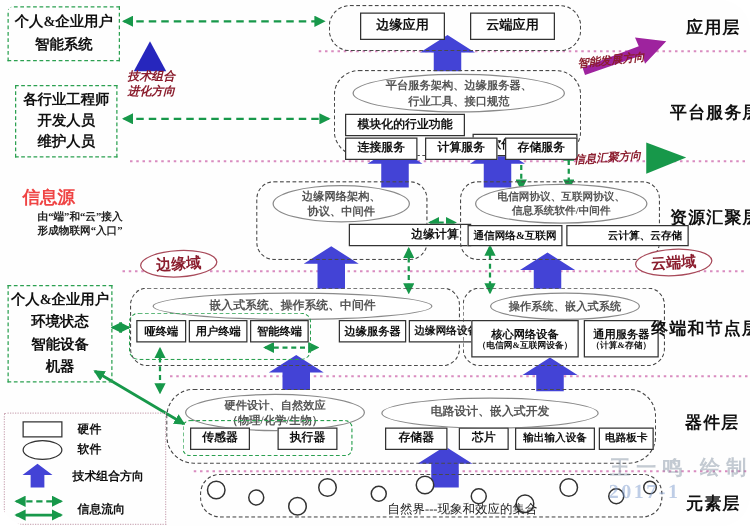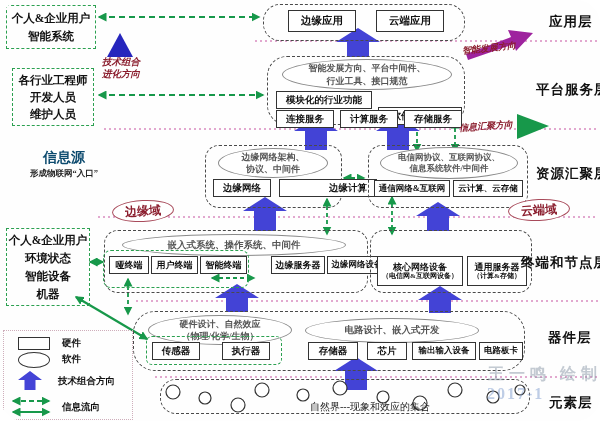--- a/index.html
+++ b/index.html
@@ -14,21 +14,21 @@
   .dashc{position:absolute;z-index:2;border:1.6px dashed #4a4a4a;border-radius:18px;background:transparent;}
   .gdash{position:absolute;z-index:2;border:1.6px dashed #2ba050;background:transparent;color:#111;font-weight:bold;
          display:flex;flex-direction:column;align-items:center;justify-content:center;text-align:center;}
   .laylab{position:absolute;z-index:4;font-size:13.5px;font-weight:bold;color:#111;letter-spacing:1px;white-space:nowrap;}
   .dirtext{position:absolute;z-index:4;font-weight:bold;font-style:italic;color:#8b1e2e;white-space:nowrap;text-align:center;line-height:1.25;}
   .domain{position:absolute;z-index:4;border:1.5px solid #a84a5a;border-radius:50%;color:#8b1e2e;font-weight:bold;
           display:flex;align-items:center;justify-content:center;background:#fff;}
   .caption{position:absolute;z-index:3;color:#222;}
   .wm{position:absolute;z-index:6;pointer-events:none;white-space:nowrap;font-weight:bold;}
   .legend-label{position:absolute;z-index:3;font-size:9.5px;font-weight:bold;color:#111;white-space:nowrap;}
-  .infosrc-title{position:absolute;z-index:3;font-size:14px;font-weight:bold;color:#0c4a6e;text-align:center;}
+  .infosrc-title{position:absolute;z-index:3;font-size:14px;font-weight:bold;color:#ef4444;text-align:left;}
   .infosrc-sub{position:absolute;z-index:3;font-size:8.5px;font-weight:bold;color:#222;text-align:center;line-height:1.35;}
 </style>
 </head>
 <body>
 
 <div class="stage">
 
   <svg class="overlay" width="600" height="421" viewBox="0 0 600 421">
     <defs>
       <marker id="mg" markerUnits="userSpaceOnUse" markerWidth="9" markerHeight="9" refX="7.5" refY="4.5" orient="auto-start-reverse">
@@ -91,20 +91,21 @@
   </div>
 
   <div class="gdash" style="left:12px;top:68px;width:80px;height:56px;font-size:11.5px;line-height:17px;">
     <div>各行业工程师</div>
     <div>开发人员</div>
     <div>维护人员</div>
   </div>
 
   <div class="infosrc-title" style="left:18px;top:149px;width:92px;">信息源</div>
   <div class="infosrc-sub" style="left:2px;top:168px;width:124px;">
+    <div>由“端”和“云”接入</div>
     <div>形成物联网“入口”</div>
   </div>
 
   <div class="gdash" style="left:6px;top:228px;width:82px;height:76px;font-size:11.5px;line-height:18px;">
     <div>个人&amp;企业用户</div>
     <div>环境状态</div>
     <div>智能设备</div>
     <div>机器</div>
   </div>
 
@@ -115,60 +116,60 @@
 
   <div class="dirtext" style="left:92px;top:57px;width:58px;font-size:9.5px;">
     <div>技术组合</div>
     <div>进化方向</div>
   </div>
   <div class="dirtext" style="left:456px;top:43px;width:66px;font-size:9px;transform:rotate(-6deg);">智能发展方向</div>
   <div class="dirtext" style="left:456px;top:121px;width:60px;font-size:9px;transform:rotate(-4deg);">信息汇聚方向</div>
 
   <div class="dashc" style="left:267px;top:56px;width:196px;height:67px;border-radius:20px;"></div>
   <div class="ell" style="left:282px;top:59px;width:168px;height:29px;font-size:9px;">
-    <div>智能发展方向、平台中间件、</div>
+    <div>平台服务架构、边缘服务器、</div>
     <div>行业工具、接口规范</div>
   </div>
   <div class="box" style="left:276px;top:91px;width:94px;height:16px;font-size:9.5px;">模块化的行业功能</div>
   <div class="box" style="left:378px;top:107px;width:82px;height:16px;font-size:9.5px;">软件开发服务</div>
   <div class="box" style="left:276px;top:110px;width:56px;height:16px;font-size:9.5px;">连接服务</div>
   <div class="box" style="left:340px;top:110px;width:56px;height:16px;font-size:9.5px;">计算服务</div>
   <div class="box" style="left:404px;top:110px;width:56px;height:16px;font-size:9.5px;">存储服务</div>
   <div class="laylab" style="left:536px;top:81px;">平台服务层</div>
 
   <div class="dashc" style="left:205px;top:145px;width:135px;height:61px;border-radius:14px;"></div>
   <div class="ell" style="left:218px;top:148px;width:108px;height:28px;font-size:9px;">
     <div>边缘网络架构、</div>
     <div>协议、中间件</div>
   </div>
-  <div class="box" style="left:213px;top:179px;width:56px;height:16px;font-size:9.5px;">边缘网络</div>
   <div class="box" style="left:279px;top:179px;width:56px;height:16px;font-size:9.5px;padding-left:40px;">边缘计算</div>
 
   <div class="dashc" style="left:368px;top:145px;width:158px;height:61px;border-radius:14px;"></div>
   <div class="ell" style="left:380px;top:147px;width:136px;height:30px;font-size:8.5px;">
     <div>电信网协议、互联网协议、</div>
     <div>信息系统软件/中间件</div>
   </div>
   <div class="box" style="left:374px;top:180px;width:74px;height:15px;font-size:8.5px;">通信网络&amp;互联网</div>
-  <div class="box" style="left:453px;top:180px;width:68px;height:15px;font-size:8.5px;">云计算、云存储</div>
+  <div class="box" style="left:453px;top:180px;width:68px;height:15px;font-size:8.5px;padding-left:28px;">云计算、云存储</div>
   <div class="laylab" style="left:536px;top:165px;">资源汇聚层</div>
 
   <div class="domain" style="left:112px;top:200px;width:60px;height:20px;font-size:12px;transform:rotate(-3deg);">边缘域</div>
   <div class="domain" style="left:508px;top:199px;width:60px;height:20px;font-size:12px;transform:rotate(-3deg);">云端域</div>
 
   <div class="dashc" style="left:104px;top:230px;width:262px;height:61px;border-radius:14px;"></div>
   <div class="ell" style="left:122px;top:234px;width:222px;height:20px;font-size:9.5px;">嵌入式系统、操作系统、中间件</div>
   <div class="gdash" style="left:103px;top:250px;width:144px;height:36px;border-radius:8px;"></div>
   <div class="box" style="left:109px;top:256px;width:38px;height:16px;font-size:9px;">哑终端</div>
   <div class="box" style="left:151px;top:256px;width:45px;height:16px;font-size:9px;">用户终端</div>
   <div class="box" style="left:200px;top:256px;width:45px;height:16px;font-size:9px;">智能终端</div>
   <div class="box" style="left:271px;top:256px;width:52px;height:16px;font-size:9px;">边缘服务器</div>
   <div class="box" style="left:327px;top:256px;width:58px;height:16px;font-size:8.5px;">边缘网络设备</div>
 
   <div class="dashc" style="left:370px;top:230px;width:160px;height:61px;border-radius:14px;"></div>
+  <div class="ell" style="left:392px;top:234px;width:118px;height:20px;font-size:9px;">操作系统、嵌入式系统</div>
   <div class="box" style="left:377px;top:256px;width:84px;height:28px;">
     <div style="font-size:9px;">核心网络设备</div>
     <div style="font-size:7px;">（电信网&amp;互联网设备）</div>
   </div>
   <div class="box" style="left:467px;top:256px;width:58px;height:28px;">
     <div style="font-size:9px;">通用服务器</div>
     <div style="font-size:7px;">（计算&amp;存储）</div>
   </div>
   <div class="laylab" style="left:521px;top:254px;">终端和节点层</div>
 

